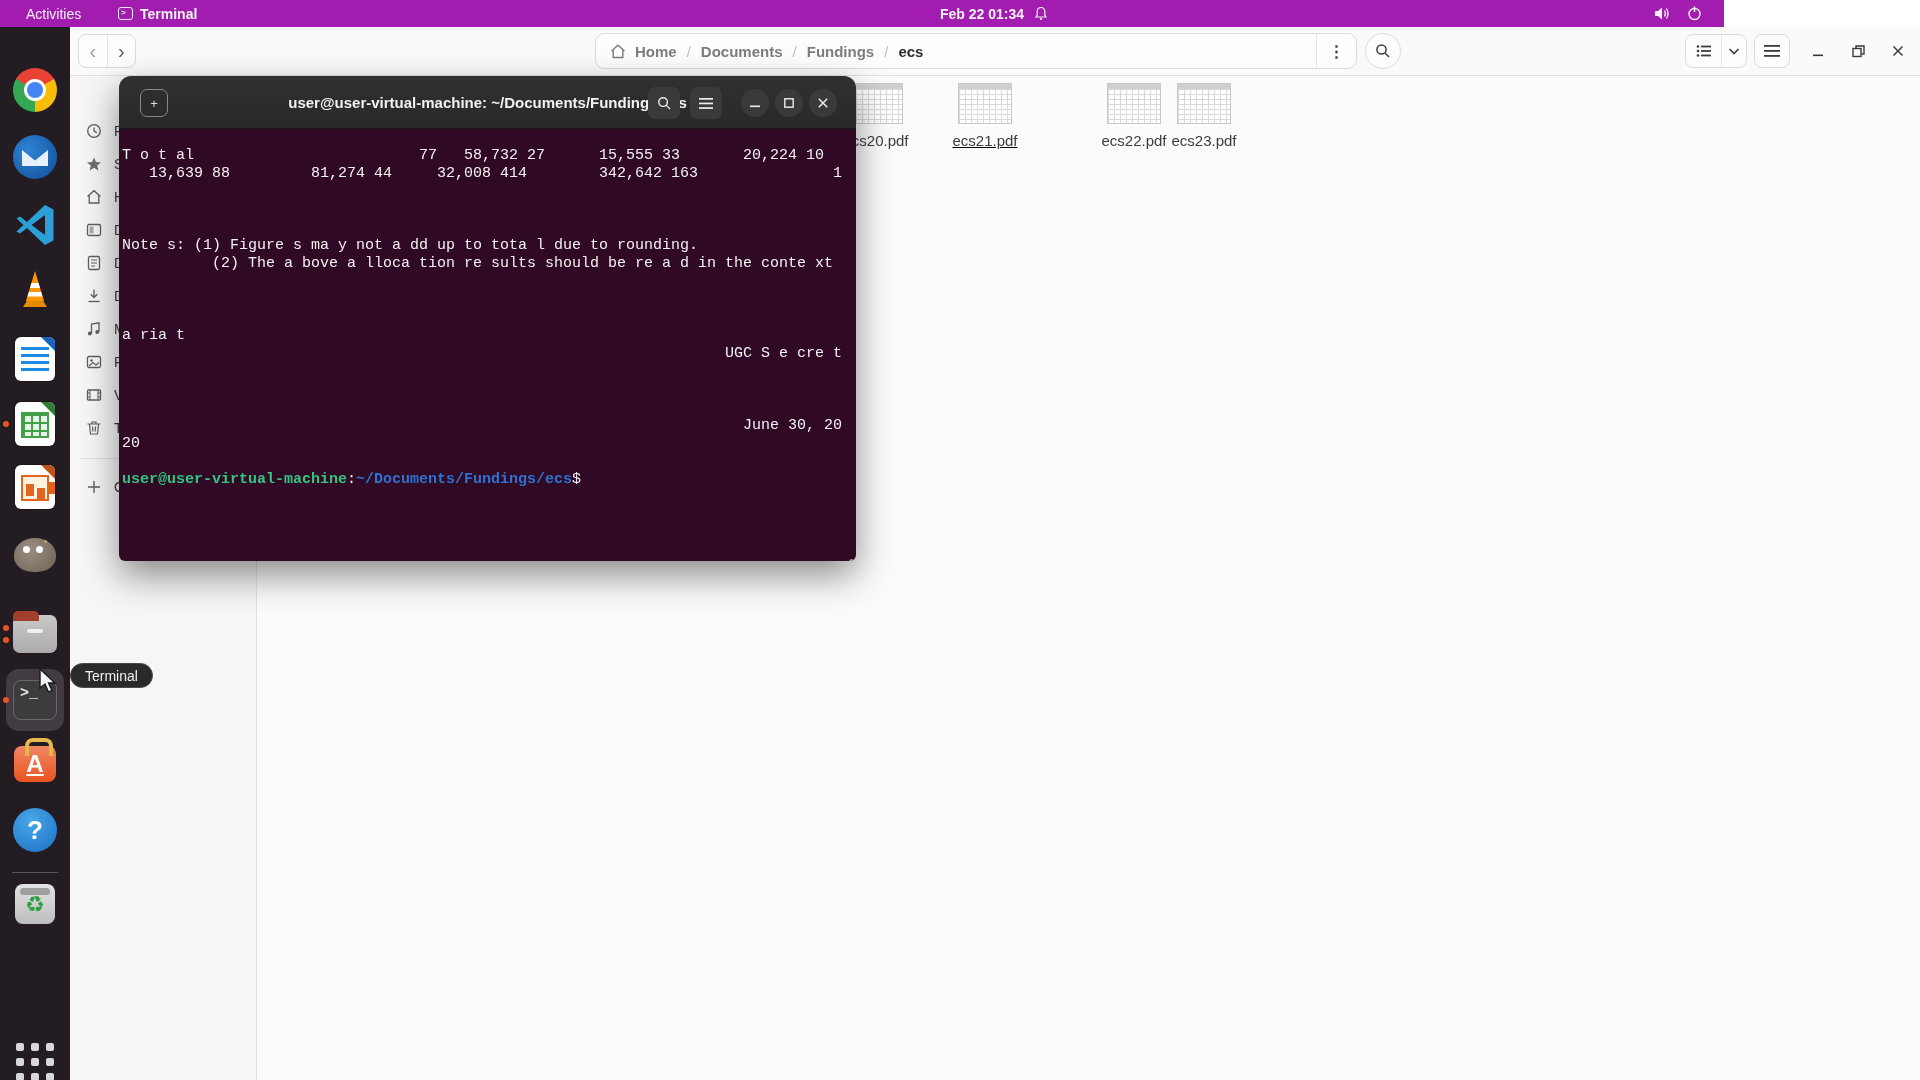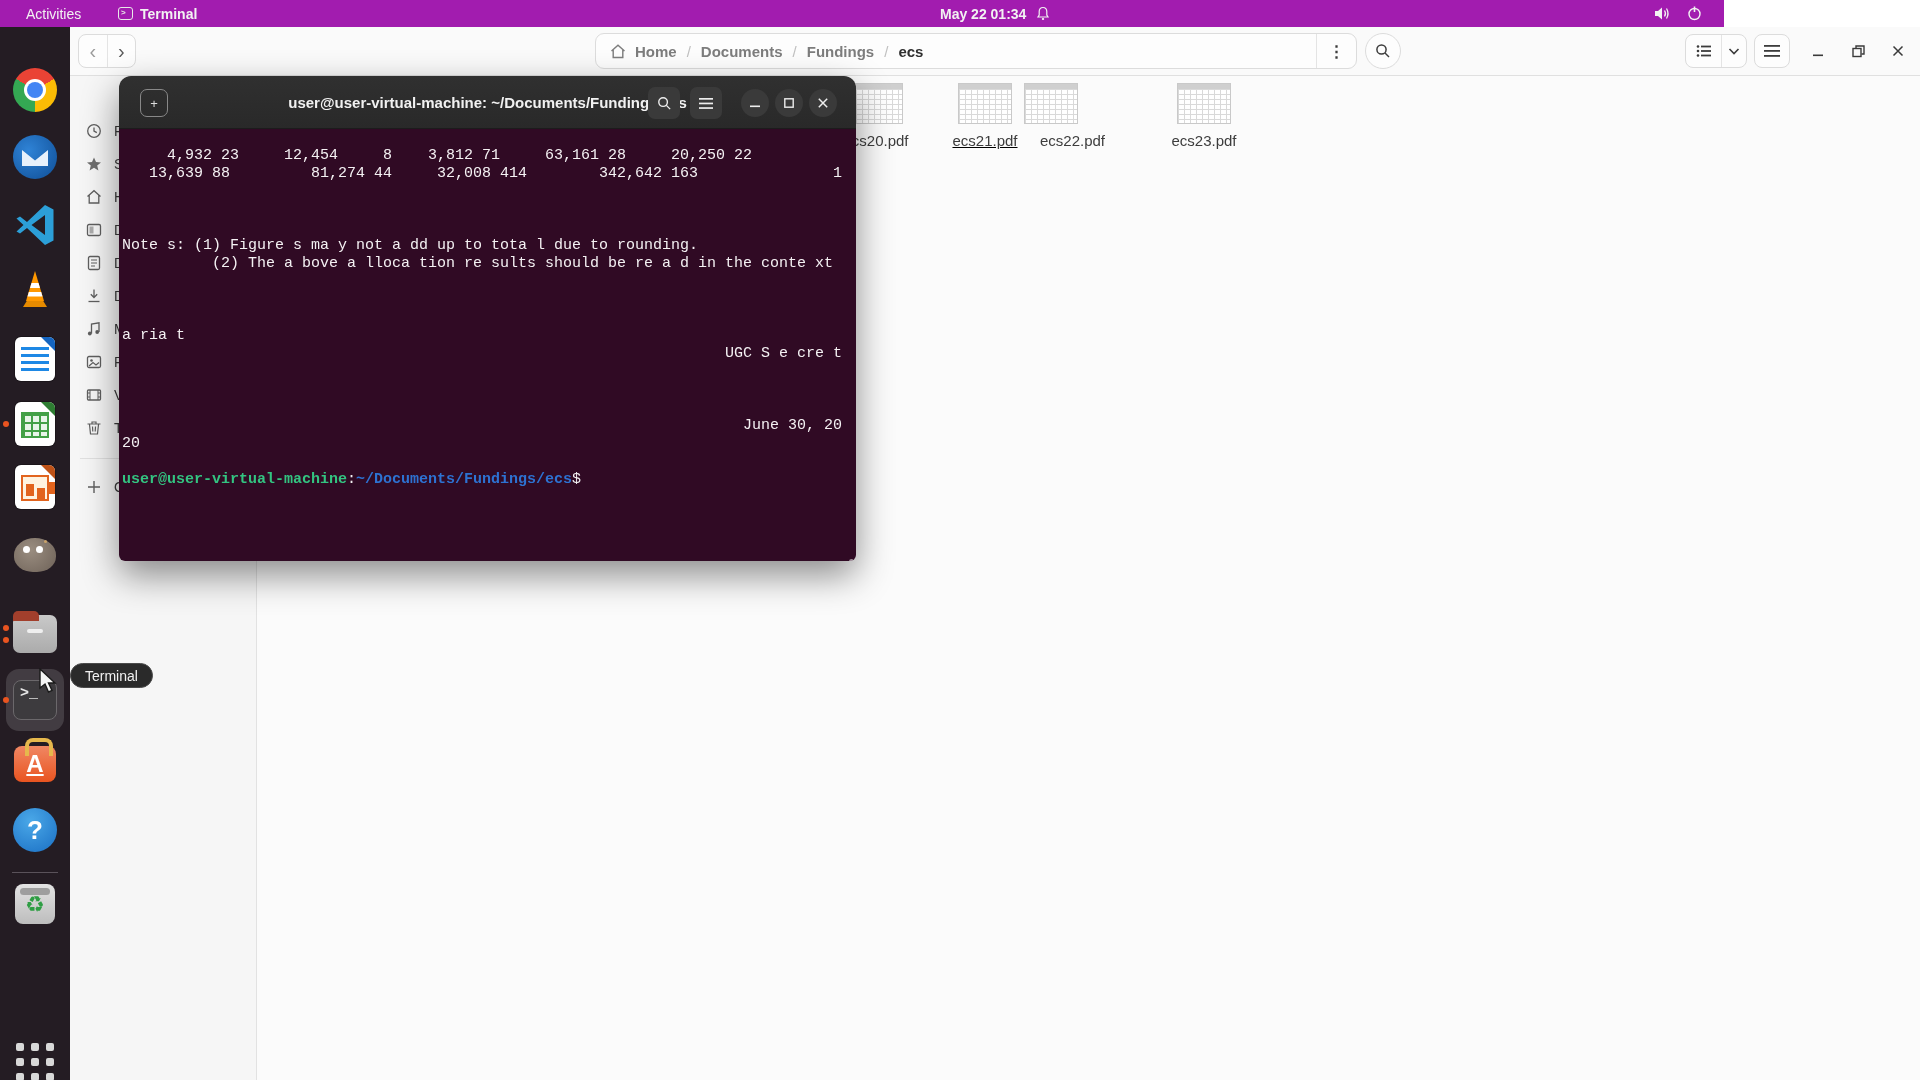--- a/index.html
+++ b/index.html
@@ -141,21 +141,21 @@
 
 <div id="topbar">
   <div id="activities">
     <span>Activities</span>
   </div>
   <div id="appmenu">
     <span class="term-glyph">&gt;</span>
     <span>Terminal</span>
   </div>
   <div id="clockwrap">
-    <span>May 22 01:34</span>
+    <span>Feb 22 01:34</span>
     <svg width="14" height="15" viewBox="0 0 14 15">
       <path d="M7 1.5 C4.5 1.5 3.2 3.4 3.2 5.6 L3.2 9 L2 11 L12 11 L10.8 9 L10.8 5.6 C10.8 3.4 9.5 1.5 7 1.5 Z" fill="none" stroke="#f2f2f2" stroke-width="1.2"></path>
       <rect x="5.8" y="12" width="2.4" height="2" rx="1" fill="#f2f2f2"></rect>
     </svg>
   </div>
   <div id="status-icons">
     <svg width="17" height="15" viewBox="0 0 17 15">
       <path d="M1 5 L4 5 L8 1.5 L8 13.5 L4 10 L1 10 Z" fill="#f2f2f2"></path>
       <path d="M10.5 4.5 Q12.5 7.5 10.5 10.5 M12.5 2.5 Q15.5 7.5 12.5 12.5" fill="none" stroke="#f2f2f2" stroke-width="1.3"></path>
     </svg>
@@ -313,21 +313,21 @@
   </div>
 
   <div class="file-item" style="left:752px;">
     <div class="thumb"></div>
     <div class="file-label">ecs20.pdf</div>
   </div>
   <div class="file-item" style="left:861px;text-decoration:underline;">
     <div class="thumb"></div>
     <div class="file-label">ecs21.pdf</div>
   </div>
-  <div class="file-item" style="left:927px;text-align:right;">
+  <div class="file-item" style="left:1010px;">
     <div class="thumb"></div>
     <div class="file-label">ecs22.pdf</div>
   </div>
   <div class="file-item" style="left:1080px;">
     <div class="thumb"></div>
     <div class="file-label">ecs23.pdf</div>
   </div>
 </div>
 
 <div id="terminal-window">
@@ -358,21 +358,21 @@
         </svg>
     </div>
     <div class="th-btn th-round" style="left:690px;">
       <svg width="10" height="10" viewBox="0 0 10 10">
           <path d="M0.8 0.8 L9.2 9.2 M9.2 0.8 L0.8 9.2" stroke="#ededed" stroke-width="1.5"></path>
         </svg>
     </div>
   </div>
   <div id="term-body">
     <div class="tline"></div>
-    <div class="tline">     4,932 23     12,454     8    3,812 71     63,161 28     20,250 22</div>
+    <div class="tline">T o t al                         77   58,732 27      15,555 33       20,224 10</div>
     <div class="tline">   13,639 88         81,274 44     32,008 414        342,642 163               1</div>
     <div class="tline"></div>
     <div class="tline"></div>
     <div class="tline"></div>
     <div class="tline">Note s: (1) Figure s ma y not a dd up to tota l due to rounding.</div>
     <div class="tline">          (2) The a bove a lloca tion re sults should be re a d in the conte xt</div>
     <div class="tline"></div>
     <div class="tline"></div>
     <div class="tline"></div>
     <div class="tline">a ria t</div>

